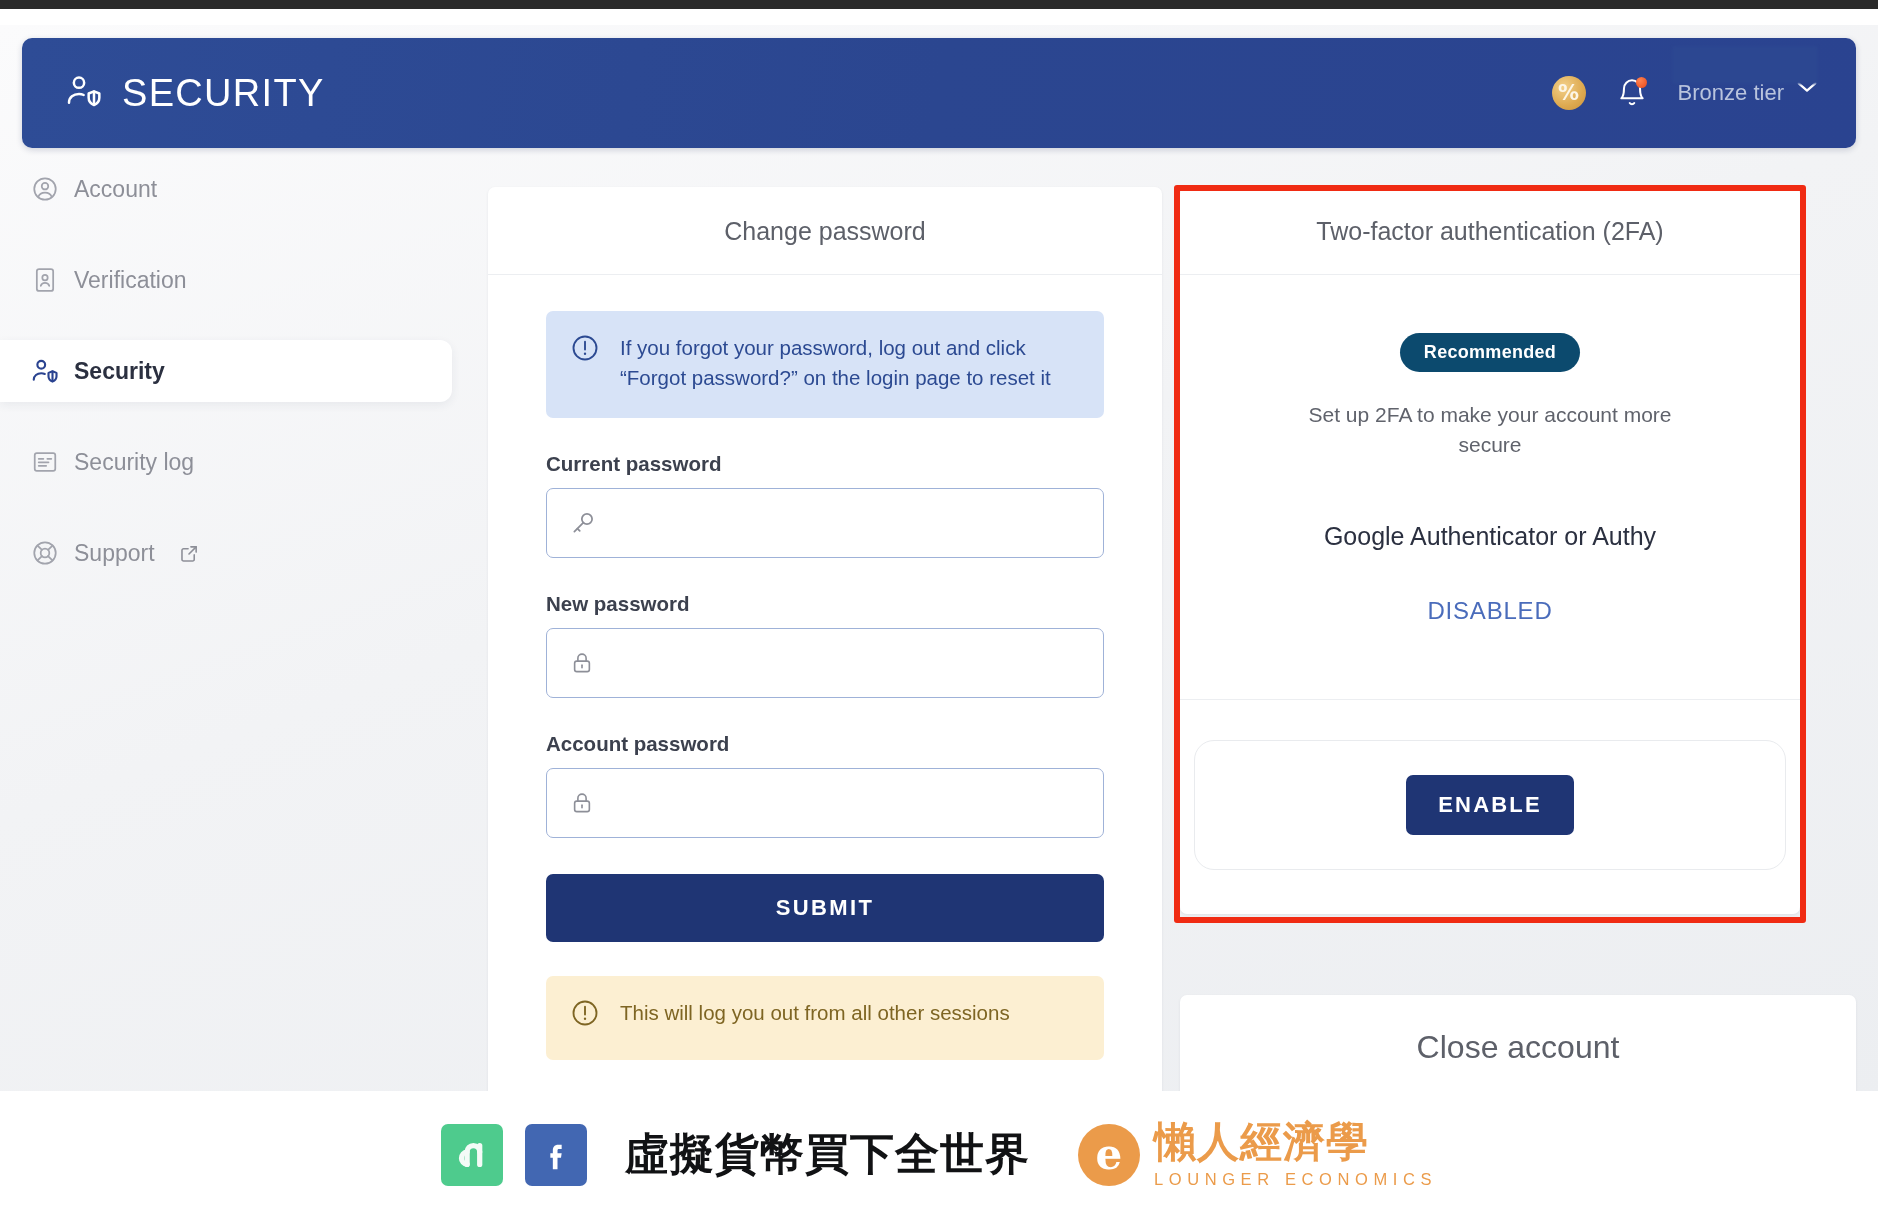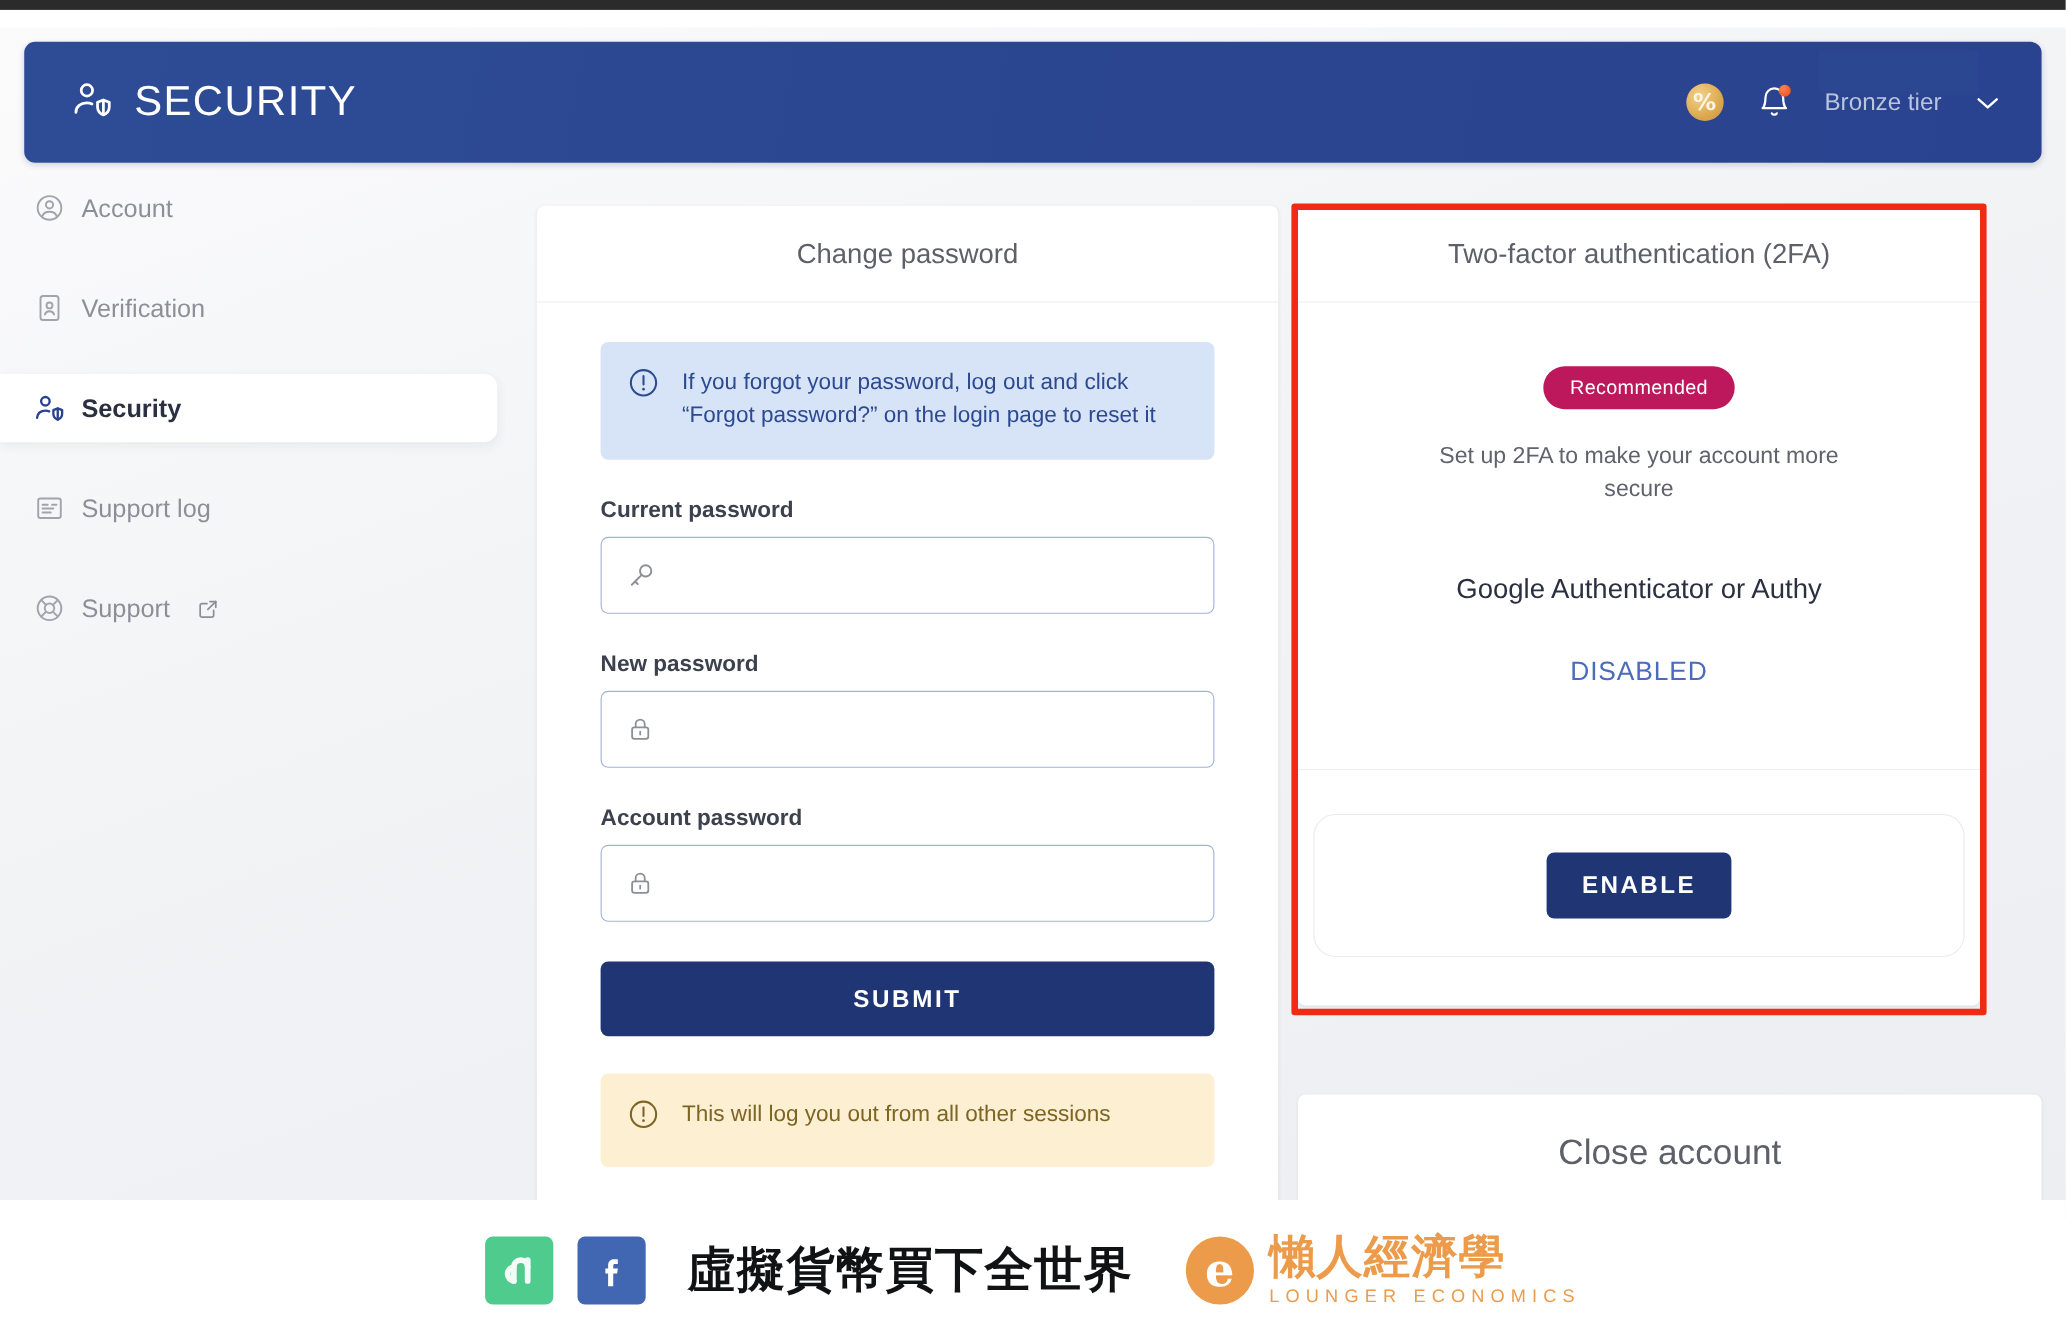--- a/index.html
+++ b/index.html
@@ -48,21 +48,21 @@
     display: flex; align-items: center; justify-content: center;
     color: #fdf6e6; font-size: 21px; font-weight: 700; line-height: 1;
     font-family: "DejaVu Sans", sans-serif;
   }
   .bell-wrap { position: relative; width: 32px; height: 34px; }
   .bell-badge {
     position: absolute; right: 1px; top: 1px; width: 11px; height: 11px;
     border-radius: 50%;
     background: radial-gradient(circle at 35% 32%, #ff8350 0%, #ef5a2a 70%, #d9441c 100%);
   }
-  .tierbox { position: relative; display: flex; align-items: flex-end; gap: 31px; }
+  .tierbox { position: relative; display: flex; align-items: flex-start; gap: 12px; }
   .tier-redact {
     position: absolute; left: -6px; top: -34px; width: 146px; height: 38px;
     background: #2c4791; border-radius: 3px;
     filter: blur(1px);
   }
   .tier-label { color: #b9c4dd; font-size: 22px; }
   .chev { color: #ffffff; }
 
   
   .sidebar {
@@ -134,22 +134,22 @@
     background: #1f3574; color: #ffffff;
     border: 0; border-radius: 7px; cursor: pointer;
     font-size: 22px; font-weight: 700; letter-spacing: 2.4px;
     font-family: inherit;
   }
   .warn-wrap { margin-top: 34px; }
 
   
   .tfa-body { padding: 58px 40px 48px 40px; text-align: center; }
   .pill {
-    display: inline-block; background: #be185d; color: #ffffff;
-    font-size: 18px; font-weight: 400; letter-spacing: .3px;
+    display: inline-block; background: #0c4a6e; color: #ffffff;
+    font-size: 18px; font-weight: 700; letter-spacing: .3px;
     padding: 9px 24px; border-radius: 20px;
   }
   .tfa-sub {
     margin: 28px auto 0 auto; max-width: 430px;
     color: #60636c; font-size: 21px; line-height: 1.42;
   }
   .tfa-method {
     margin-top: 62px; color: #2b3040; font-size: 25px;
   }
   .tfa-status {
@@ -289,21 +289,21 @@
         <span>Security</span>
       </div>
 
       <div class="nav-item">
         <span class="ico">
           <svg width="28" height="28" viewBox="0 0 24 24" fill="none" stroke="#a2a4ad" stroke-width="1.5" stroke-linecap="round" stroke-linejoin="round">
             <rect x="3.2" y="4.4" width="17.6" height="15.2" rx="1.8"></rect>
             <path d="M6.6 9.3h4M6.6 12.3h8.4M6.6 15.3h6.4M14 9.3h3.4"></path>
           </svg>
         </span>
-        <span>Support log</span>
+        <span>Security log</span>
       </div>
 
       <div class="nav-item">
         <span class="ico">
           <svg width="28" height="28" viewBox="0 0 24 24" fill="none" stroke="#a2a4ad" stroke-width="1.5" stroke-linecap="round" stroke-linejoin="round">
             <circle cx="12" cy="12" r="9.2"></circle>
               <circle cx="12" cy="12" r="3.7"></circle>
             <path d="M5.6 5.6l3.8 3.8M14.6 14.6l3.8 3.8M18.4 5.6l-3.8 3.8M9.4 14.6l-3.8 3.8"></path>
           </svg>
         </span>

